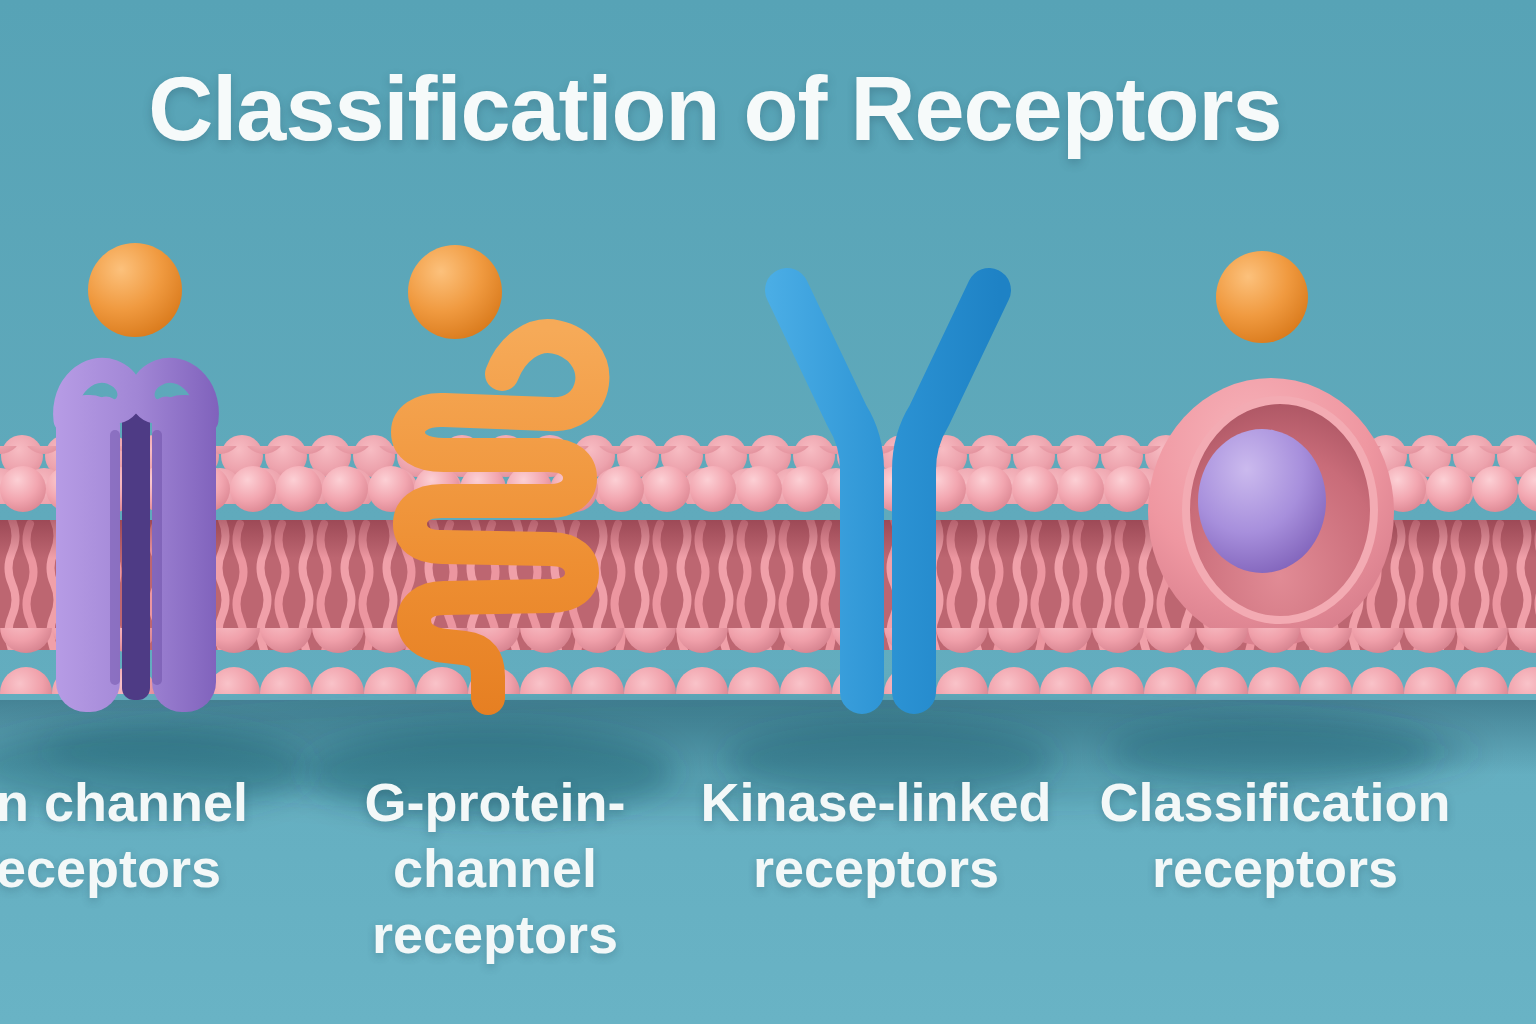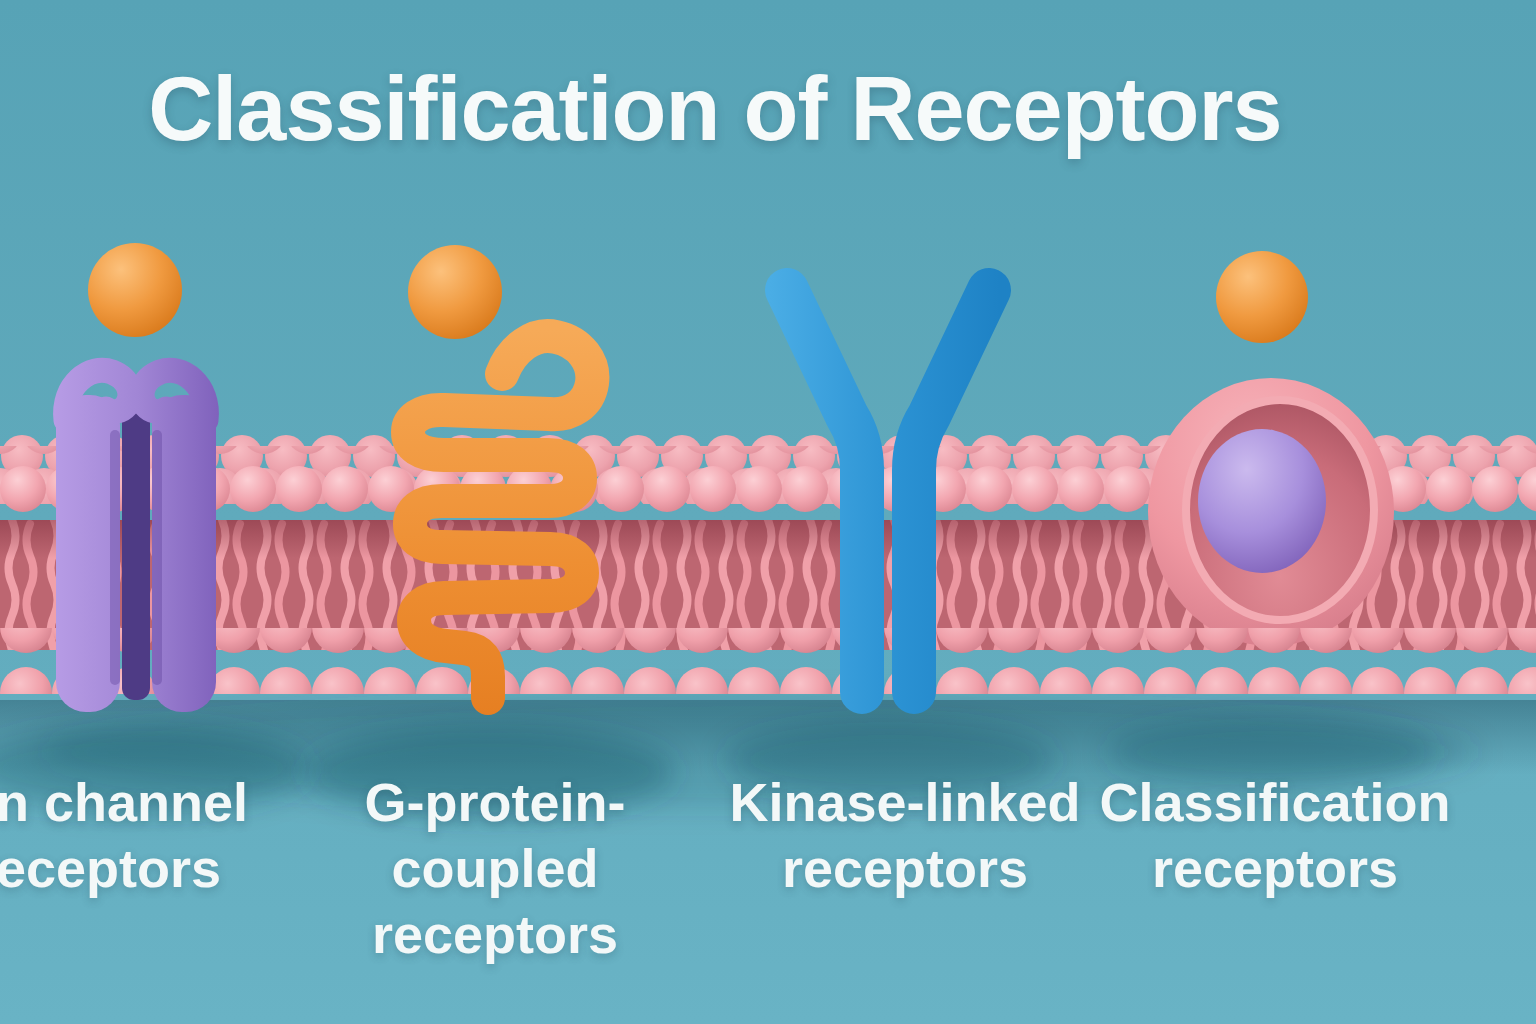--- a/index.html
+++ b/index.html
@@ -16,21 +16,21 @@
     text-shadow:0 4px 10px rgba(35,75,92,0.30);
   }
   .rlabel{
     position:absolute;top:770px;width:420px;
     text-align:center;color:#f3f8f8;font-weight:bold;
     font-size:54px;line-height:1.22;white-space:pre-line;
     text-shadow:0 3px 8px rgba(35,75,92,0.30);
   }
   .lbl-ion{left:-112px;}
   .lbl-gpcr{left:285px;}
-  .lbl-kinase{left:695px;}
+  .lbl-kinase{left:666px;}
   .lbl-intracellular{left:1065px;}
 </style>
 </head>
 <body>
 
 <div class="stage">
 
   <svg class="scene" viewBox="0 0 1536 1024">
     <defs>
       <radialGradient id="gBall" cx="35%" cy="28%" r="78%">
@@ -187,19 +187,19 @@
     <circle cx="135" cy="290" r="47" fill="url(#gBall)"></circle>
     <circle cx="455" cy="292" r="47" fill="url(#gBall)"></circle>
     <circle cx="1262" cy="297" r="46" fill="url(#gBall)"></circle>
   </svg>
 
   <div class="title">Classification of Receptors</div>
 
   <div class="rlabel lbl-ion">Ion channel
 receptors</div>
   <div class="rlabel lbl-gpcr">G-protein-
-coupled
+channel
 receptors</div>
   <div class="rlabel lbl-kinase">Kinase-linked
 receptors</div>
   <div class="rlabel lbl-intracellular">Classification
 receptors</div>
 </div>
 
 </body></html>

